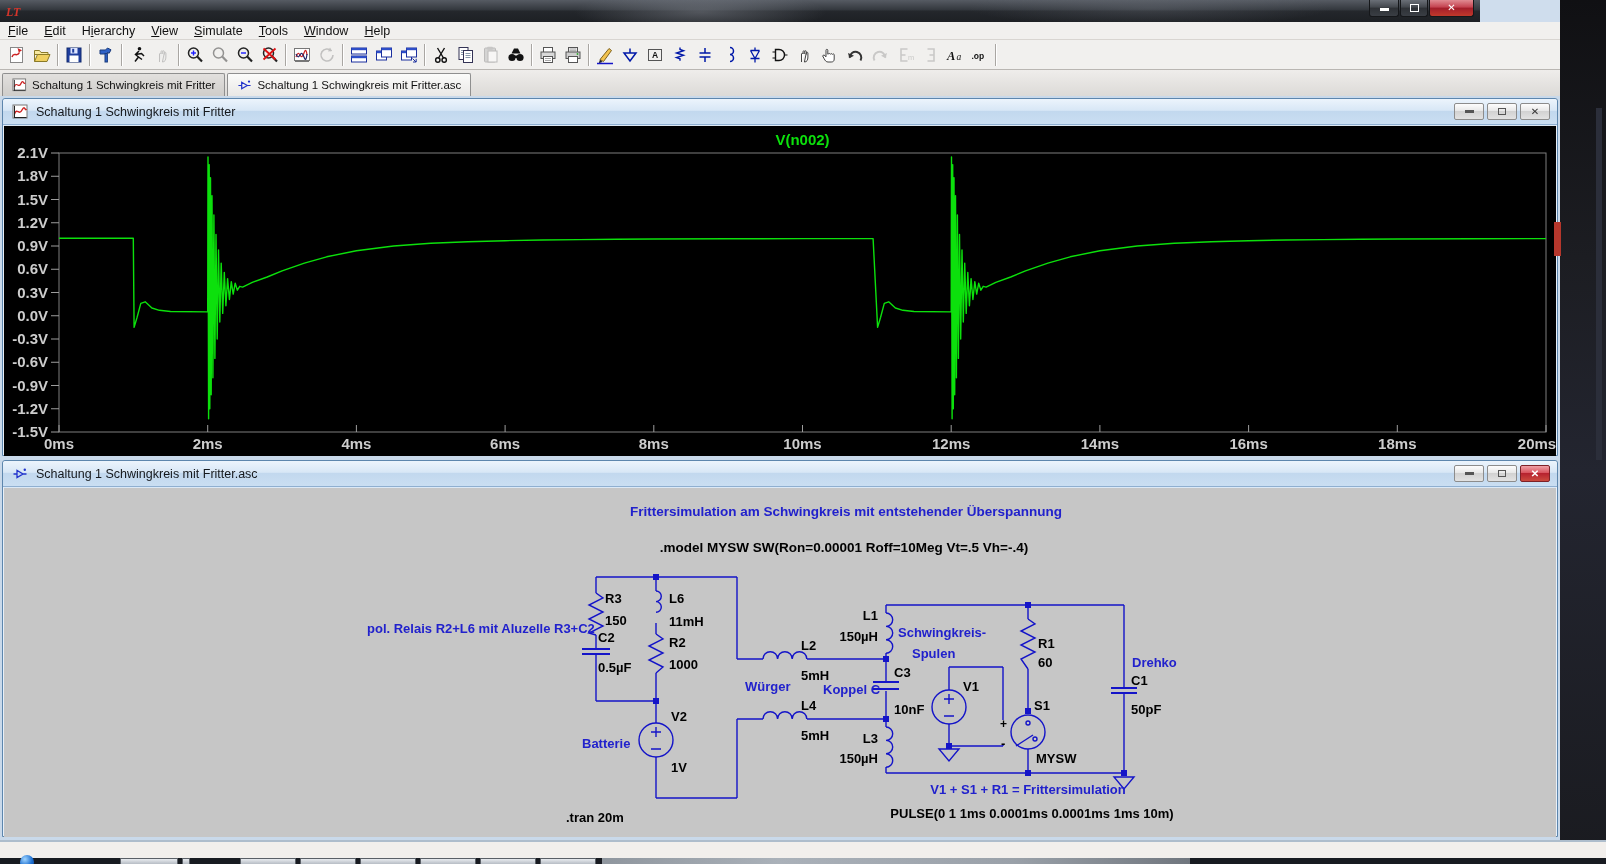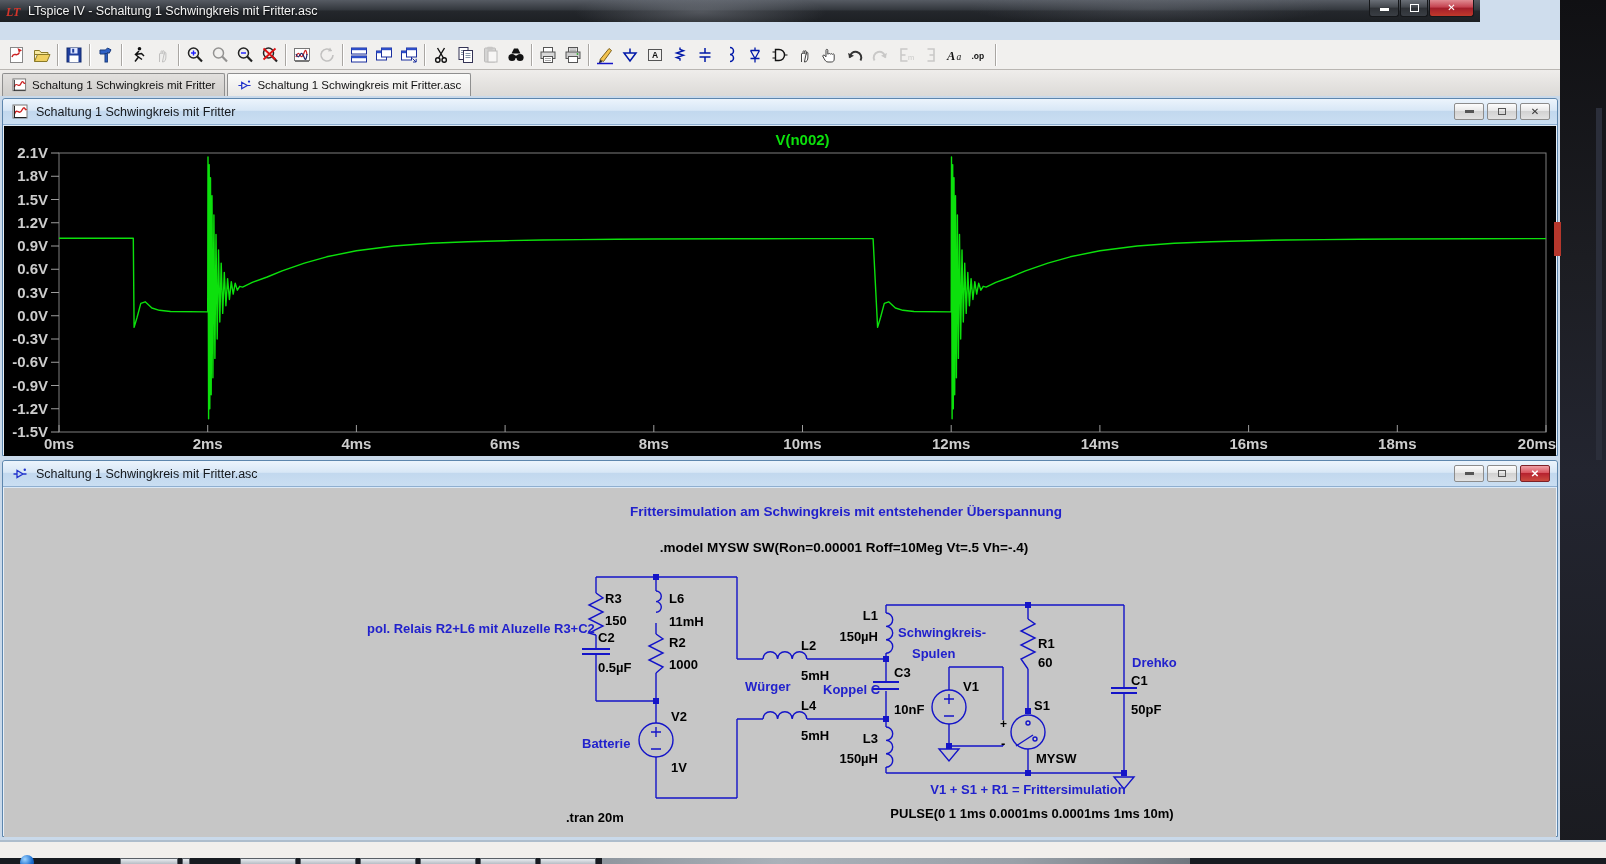--- a/index.html
+++ b/index.html
@@ -103,28 +103,37 @@
   <div class="red-artifact"></div>
 
   <div class="main-window">
 
     <div class="titlebar">
       <span class="app-icon">
         <svg viewBox="0 0 16 16">
             <text x="0" y="13" font-size="12" font-style="italic" font-weight="bold" fill="#d5352b" font-family="Liberation Serif,serif">LT</text>
           </svg>
       </span>
-      <span class="title-text">LTspice IV - Schaltung 1 Schwingkreis mit Fritter.asc</span>
       <div class="win-controls">
         <div class="wbtn min"><span class="glyph-bar"></span></div>
         <div class="wbtn max"><span class="glyph-box"></span></div>
         <div class="wbtn close">✕</div>
       </div>
     </div>
 
+    <div class="menubar" id="menubar">
+        <span class="menu-item"><u>F</u>ile</span>
+        <span class="menu-item"><u>E</u>dit</span>
+        <span class="menu-item">H<u>i</u>erarchy</span>
+        <span class="menu-item"><u>V</u>iew</span>
+        <span class="menu-item"><u>S</u>imulate</span>
+        <span class="menu-item"><u>T</u>ools</span>
+        <span class="menu-item"><u>W</u>indow</span>
+        <span class="menu-item"><u>H</u>elp</span>
+      </div>
     <div class="toolbar" id="toolbar">
         <div class="tbtn">
           <svg viewBox="0 0 20 20">
             <rect x="3.5" y="2.5" width="12" height="15" fill="#fff" stroke="#888"></rect>
             <path d="M5 12 C7 6 9.5 13 12.5 7.5" fill="none" stroke="#c22" stroke-width="1.5"></path>
             <path d="M10.5 3 l4.5 2.2 -3.2 2.2z" fill="#c22"></path>
           </svg>
         </div>
         <div class="tbtn">
           <svg viewBox="0 0 20 20">

